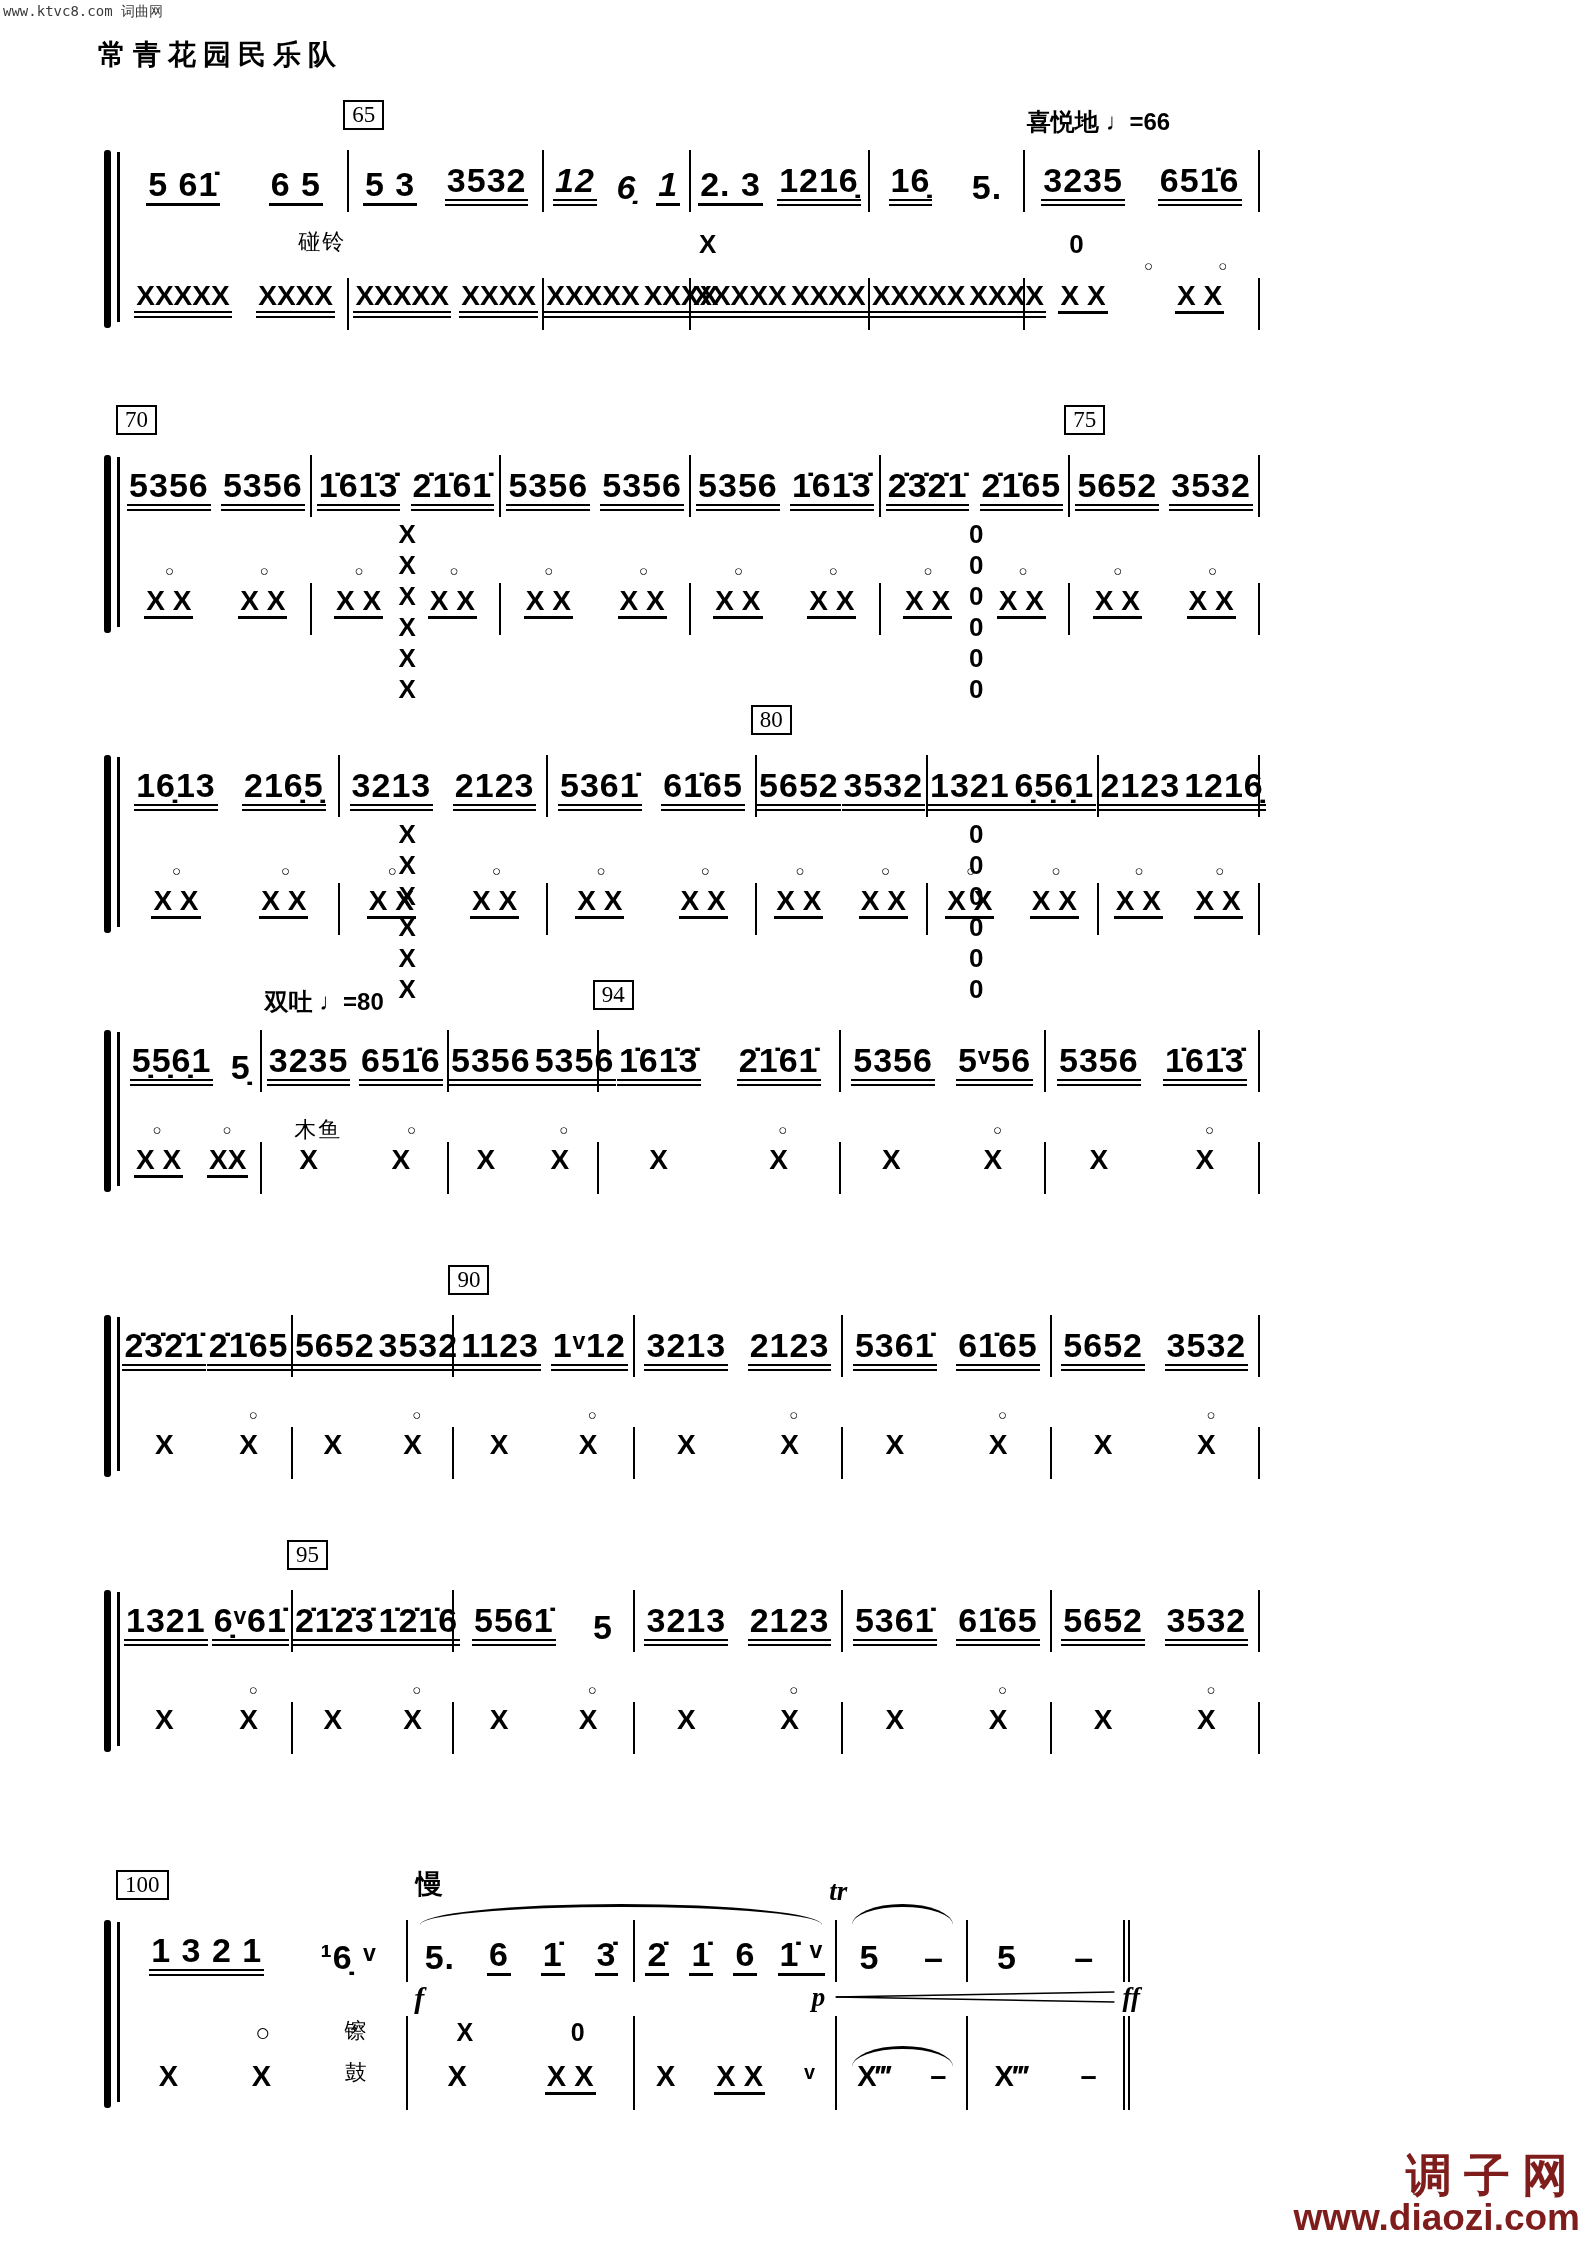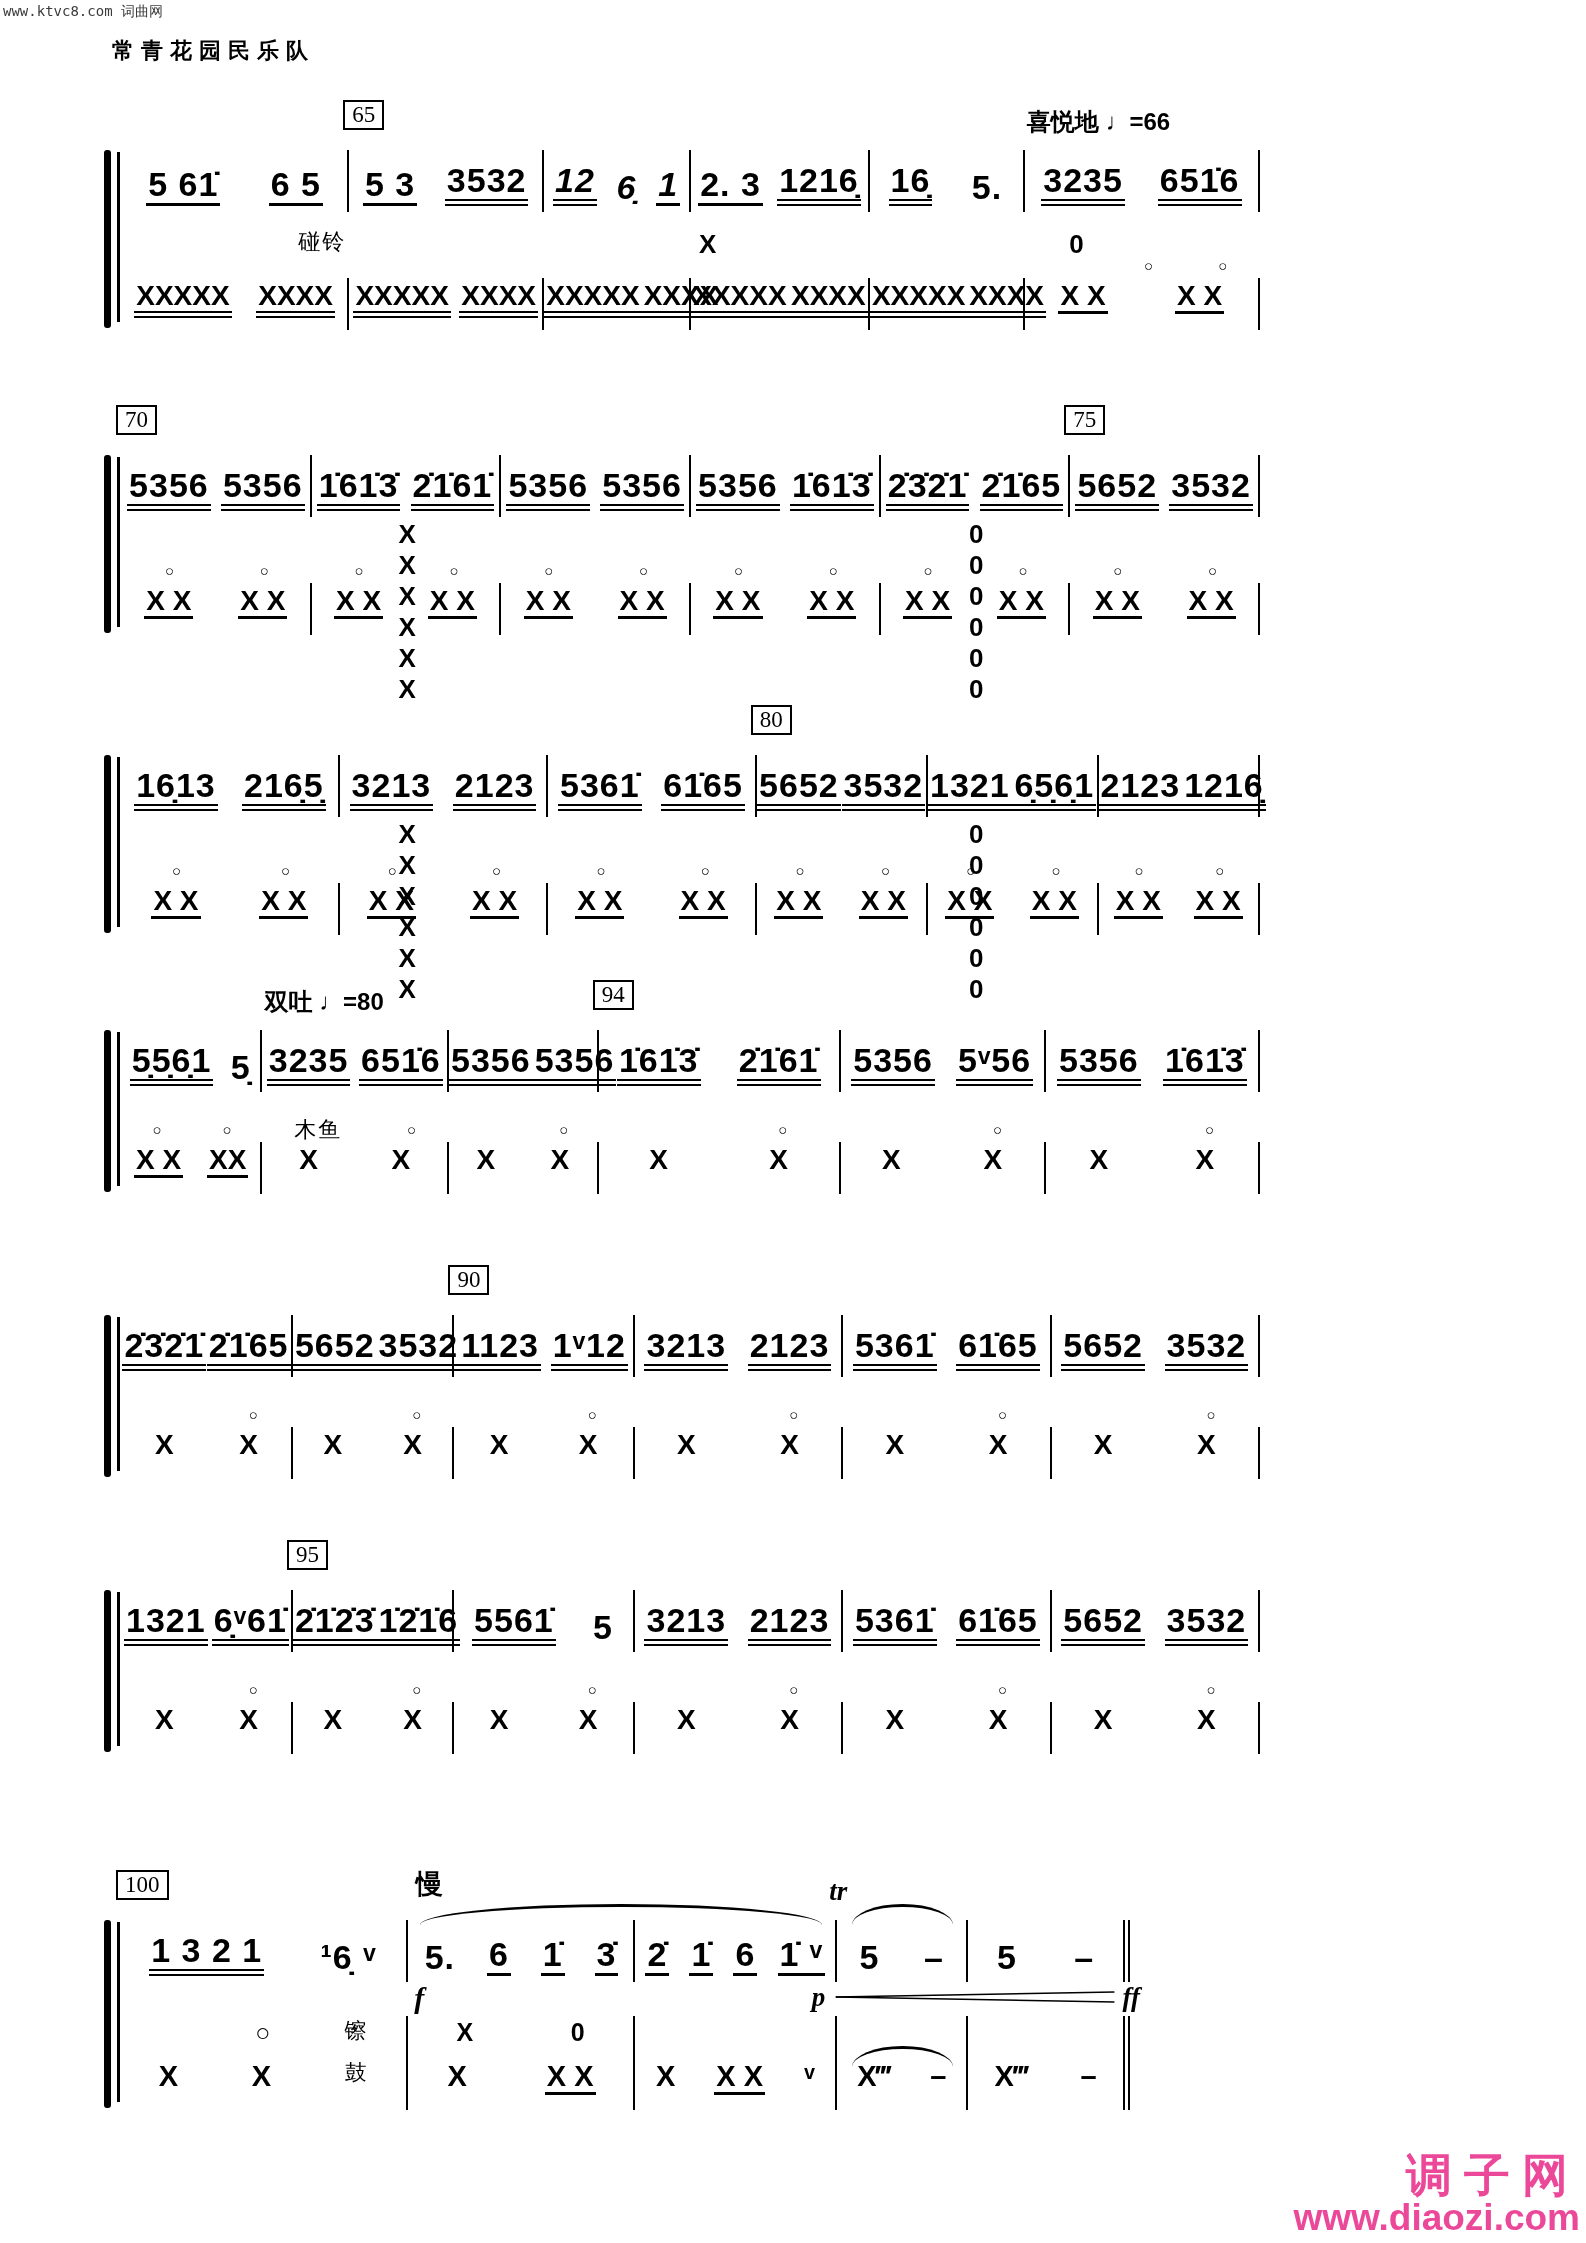--- a/index.html
+++ b/index.html
@@ -1,23 +1,23 @@
 <!DOCTYPE html>
 <html><head>
 <meta charset="utf-8">
 <style>
   html,body{margin:0;padding:0;background:#fff;}
   .page{position:relative;width:1586px;height:2243px;background:#ffffff;color:#000;
         font-family:"Liberation Sans","DejaVu Sans",sans-serif;overflow:hidden;}
 
   .wm-tl{position:absolute;top:3px;left:3px;font-family:"DejaVu Sans Mono",monospace;
          font-size:14px;color:#3c3c3c;white-space:nowrap;}
-  .title{position:absolute;top:36px;left:112px;font-family:Liberation Serif, serif;
-         font-weight:bold;font-size:22px;letter-spacing:7px;}
-  .wm-br{position:absolute;right:6px;bottom:6px;text-align:right;color:#ec4899;line-height:1.02;}
+  .title{position:absolute;top:36px;left:98px;font-family:Liberation Serif, serif;
+         font-weight:bold;font-size:28px;letter-spacing:7px;}
+  .wm-br{position:absolute;right:6px;bottom:6px;text-align:right;color:#7f1d1d;line-height:1.02;}
   .wm-br .site{font-size:46px;font-weight:bold;letter-spacing:12px;}
   .wm-br .url{font-size:37px;font-weight:bold;}
 
   .system{position:absolute;padding-left:22px;box-sizing:border-box;}
   .brace{position:absolute;left:1px;top:-2px;bottom:0;width:13px;}
   .brace::before{content:"";position:absolute;left:3px;top:2px;bottom:2px;width:7px;
                  background:#000;border-radius:3px;}
   .leadline{position:absolute;left:17px;top:2px;bottom:8px;width:3px;background:#000;}
 
   .row{display:flex;position:relative;}

